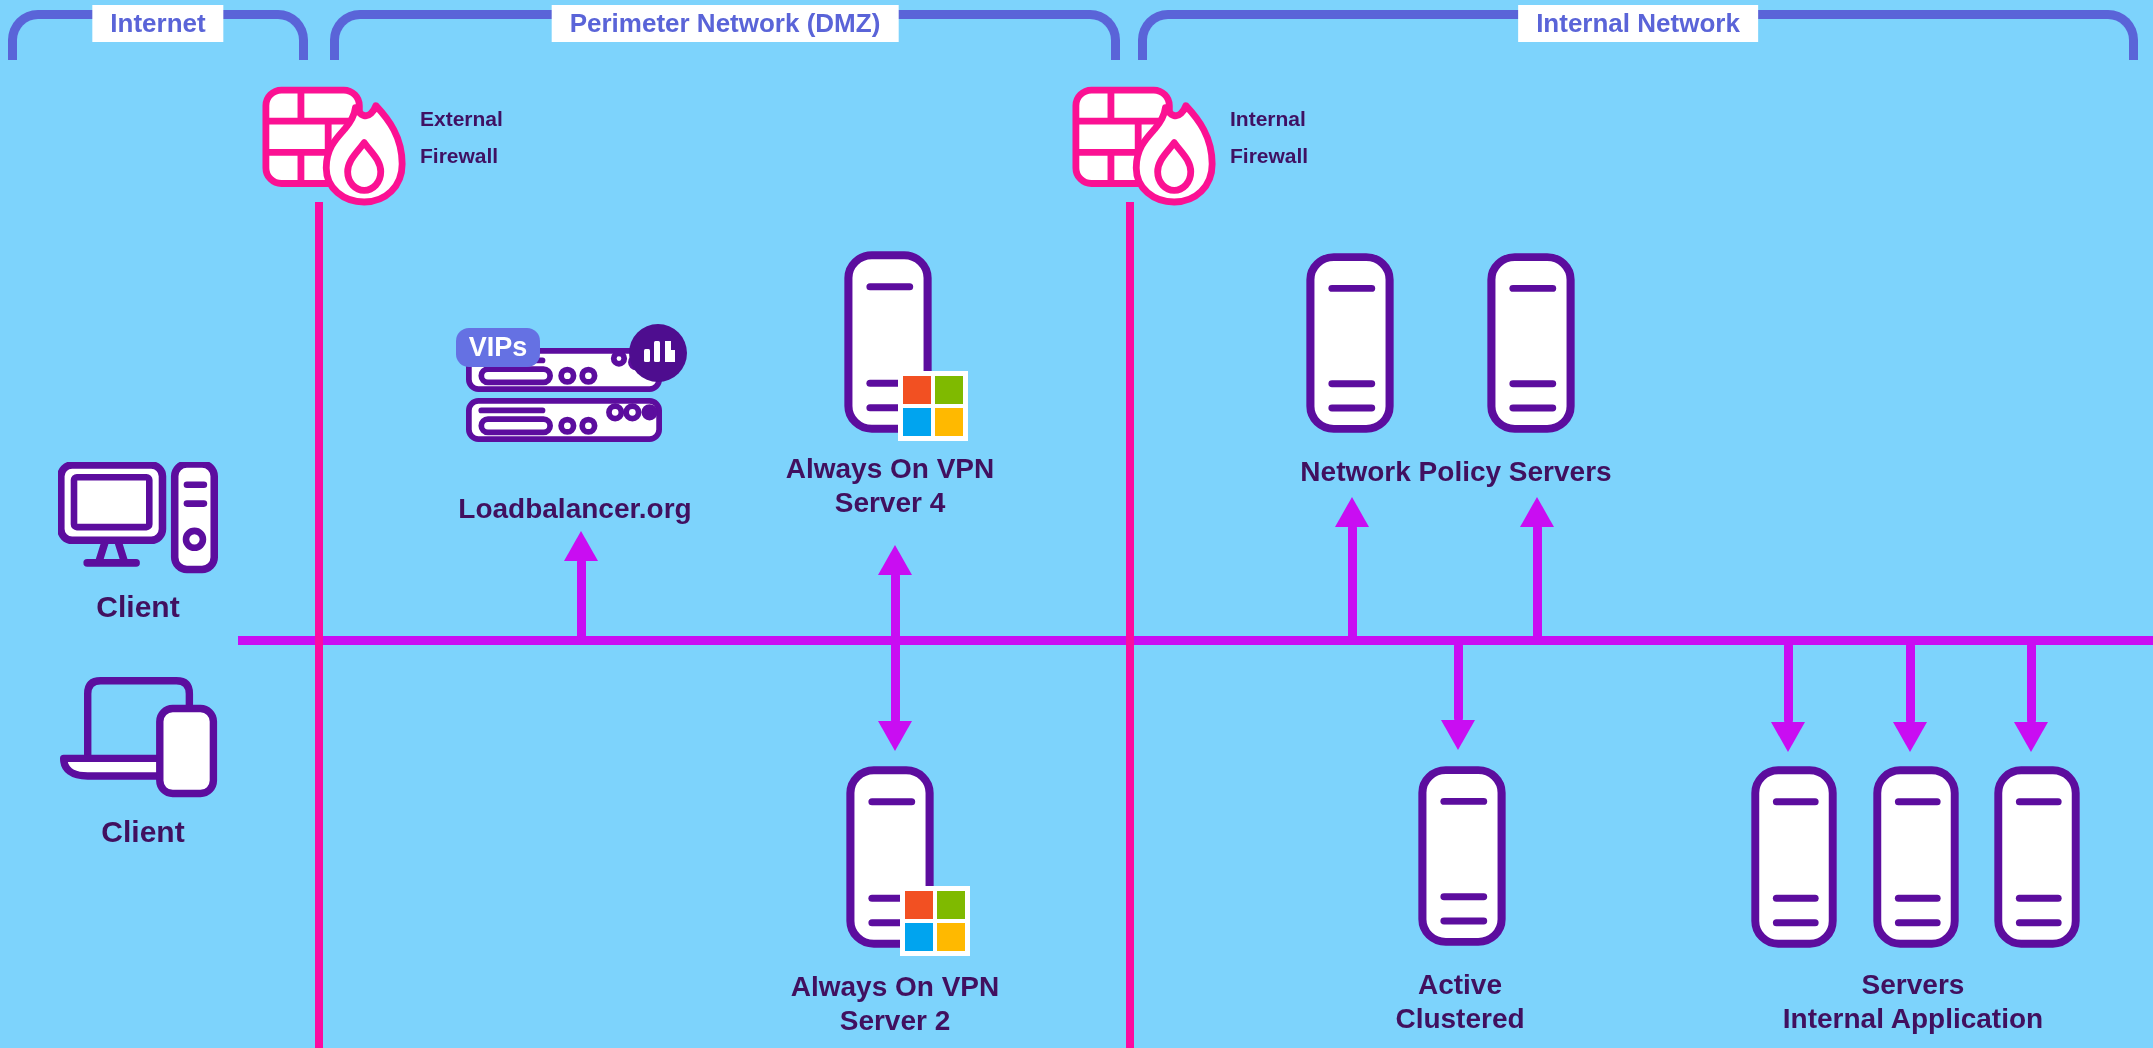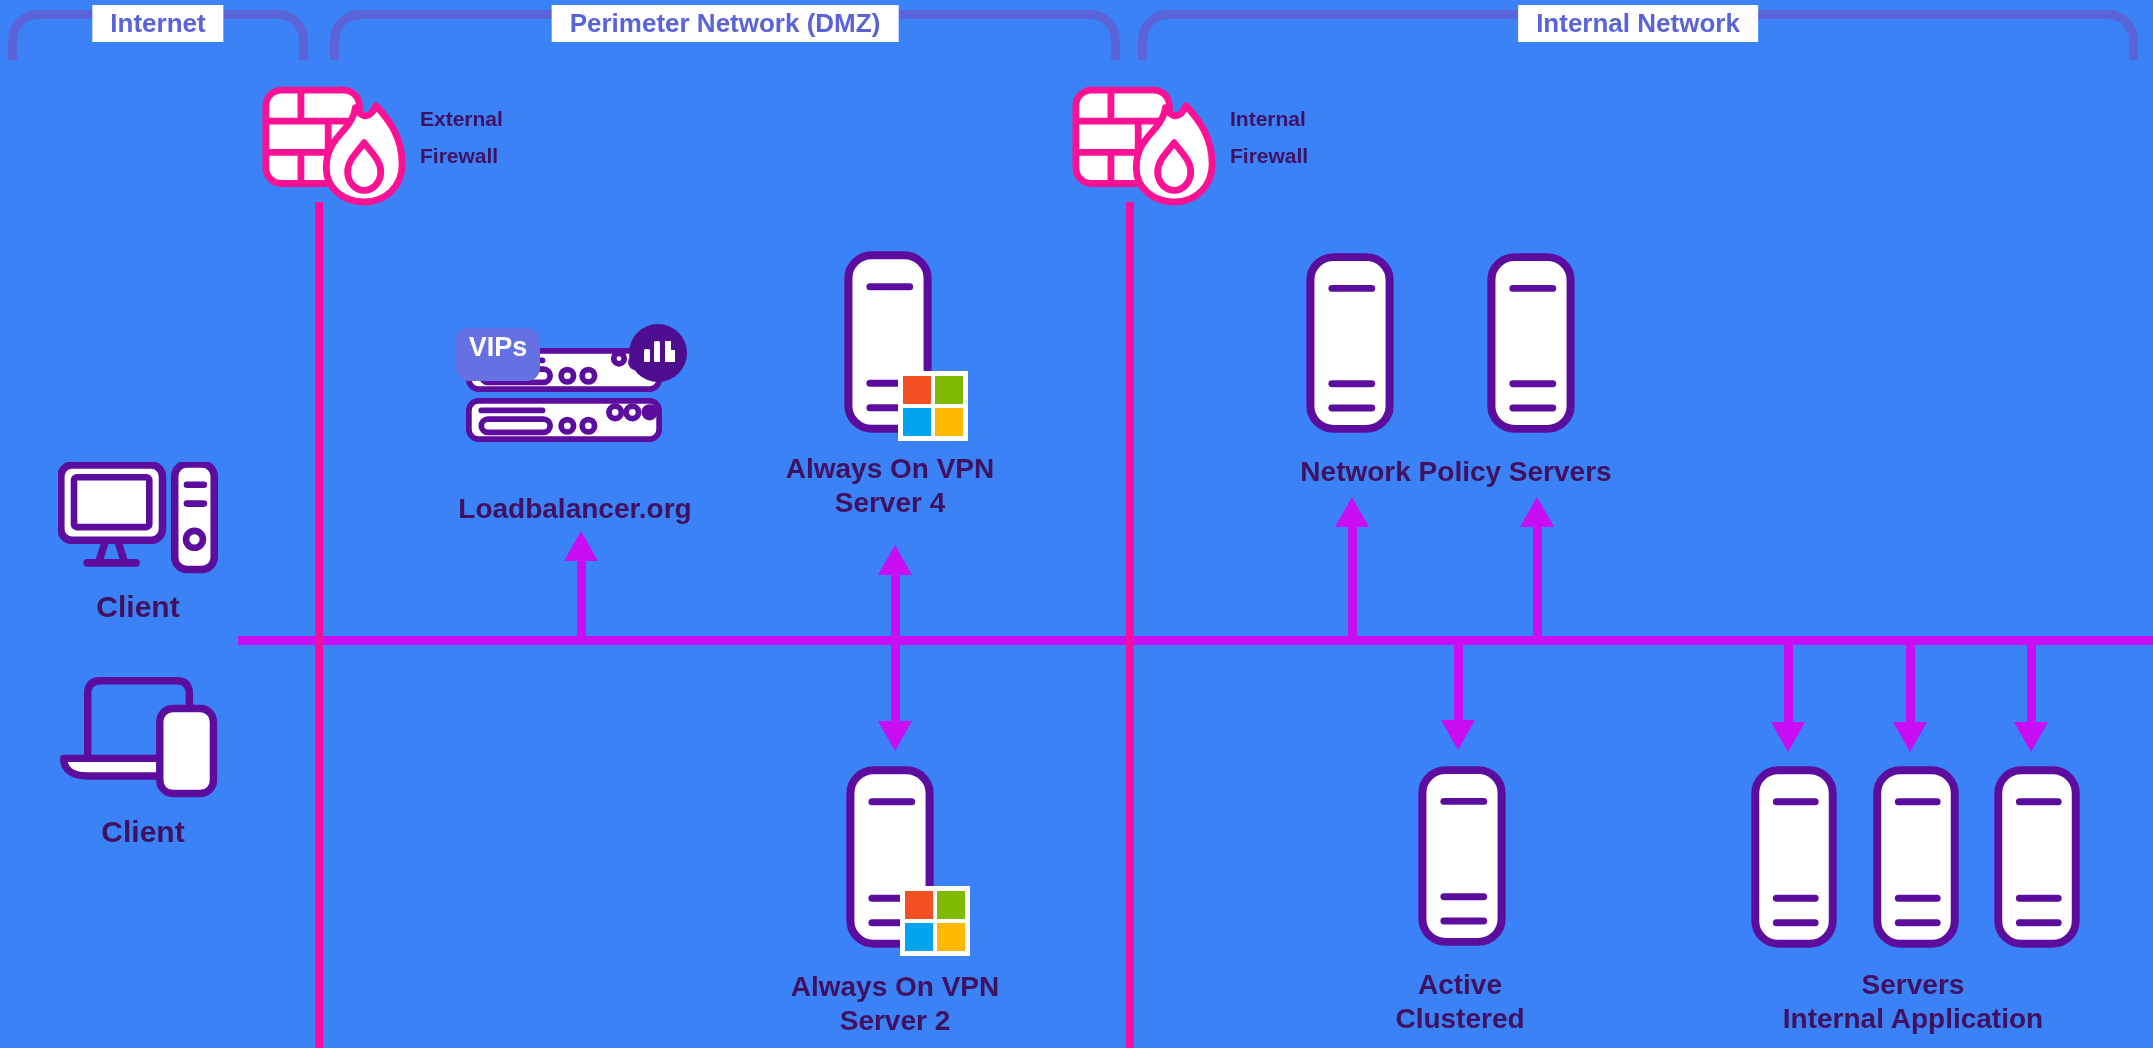--- a/index.html
+++ b/index.html
@@ -1,16 +1,16 @@
 <!DOCTYPE html>
 <html><head>
 <meta charset="utf-8">
 <style>
   html,body{margin:0;padding:0;background:#fff;}
-  .canvas{position:relative;width:2153px;height:1048px;background:#3b82f6;
+  .canvas{position:relative;width:2153px;height:1048px;background:#7dd3fc;
           font-family:"Liberation Sans",sans-serif;overflow:hidden;}
 
   
   .bracket{position:absolute;top:10px;height:50px;border:9px solid #5A64D8;
            border-bottom:none;border-radius:30px 30px 0 0;box-sizing:border-box;}
   .bracket-label{position:absolute;left:50%;top:-14px;transform:translateX(-50%);
            background:#fff;padding:0 18px;color:#5A64D8;font-weight:bold;
            font-size:26px;line-height:37px;white-space:nowrap;}
 
   
@@ -28,21 +28,21 @@
   .node-label{position:absolute;color:#41105F;font-weight:bold;text-align:center;
            font-size:28px;line-height:34px;}
   .node-label span{display:block;white-space:nowrap;}
   .fw-label{position:absolute;color:#3F1163;font-weight:bold;text-align:left;
            font-size:21px;line-height:37px;}
   .fw-label span{display:block;white-space:nowrap;}
 
   .icon{position:absolute;}
 
   
-  .vips{position:absolute;left:456px;top:328px;width:84px;height:53px;background:#6571E3;
+  .vips{position:absolute;left:456px;top:328px;width:84px;height:39px;background:#6571E3;
         border-radius:13px;color:#fff;font-weight:bold;font-size:27px;line-height:39px;
         text-align:center;z-index:6;}
 
   
   .mslogo{position:absolute;background:#fff;padding:5px;display:grid;
           grid-template-columns:28px 28px;grid-template-rows:28px 28px;gap:4px;z-index:5;}
   .ms-r{background:#F25022;} .ms-g{background:#7FBA00;}
   .ms-b{background:#00A4EF;} .ms-y{background:#FFB900;}
 </style>
 </head>

